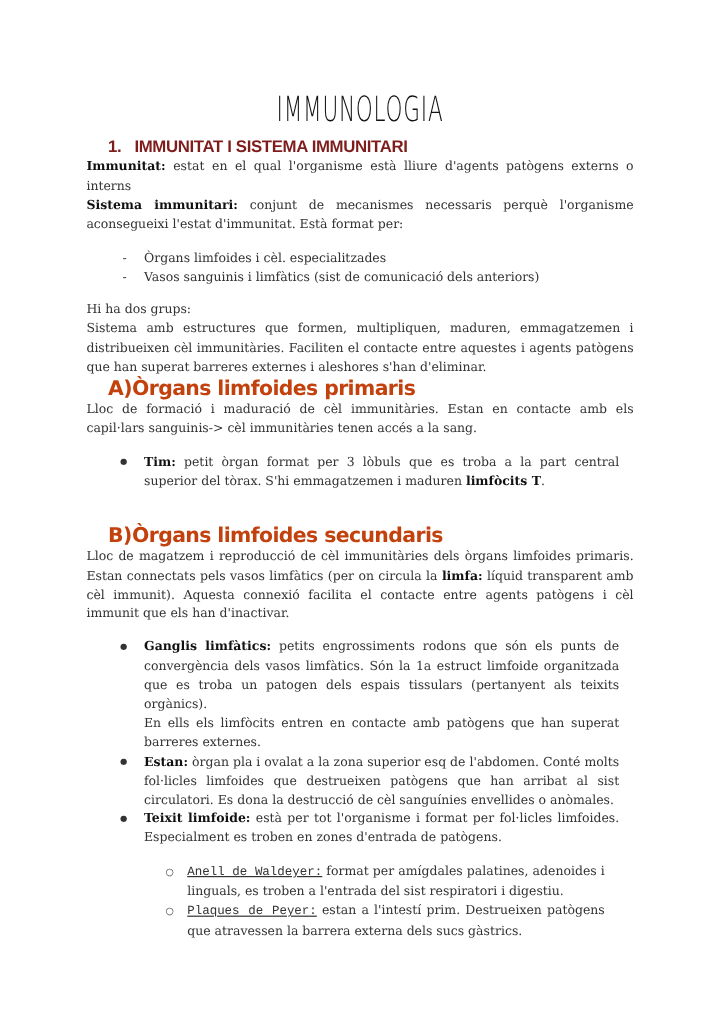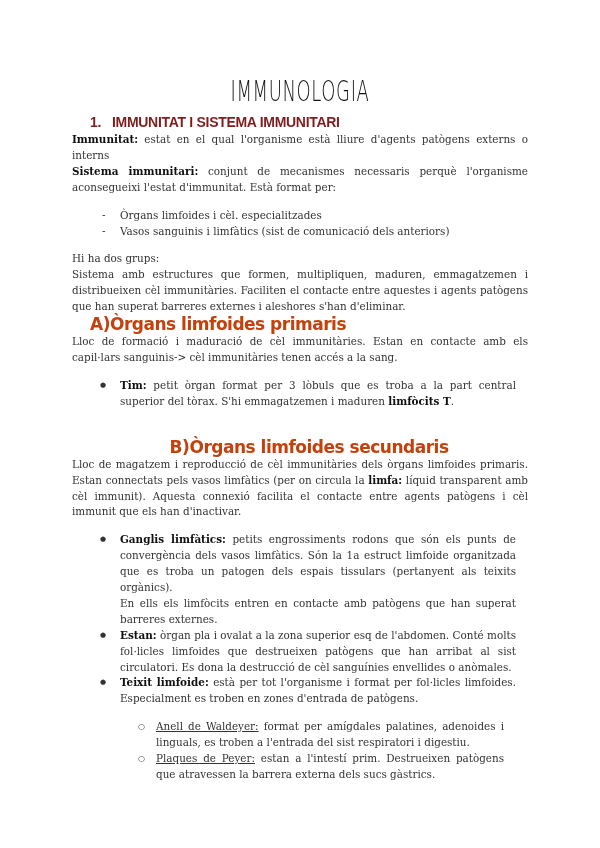--- a/index.html
+++ b/index.html
@@ -13,21 +13,21 @@
   p { margin: 0; text-align: justify; }
   b { color: #111; }
   .dash-list, .bullet-list, .circle-list { list-style: none; margin: 12px; padding: 0; }
   .dash-list li { position: relative; padding-left: 36px; }
   .dash-list li::before { content: "-"; position: absolute; left: 18px; }
   .bullet-list > li { position: relative; padding-left: 36px; text-align: justify; }
   .bullet-list > li::before { content: "●"; position: absolute; left: 16px; font-size: 7px; top: 0; }
   .circle-list li { position: relative; padding-left: 36px; text-align: justify; }
   .circle-list li::before { content: "○"; position: absolute; left: 18px; font-size: 8px; }
   .circle-list { margin-left: 0; }
-  u { text-decoration: underline; }
+  u { text-decoration: underline; font-family: Liberation Mono, monospace; }
   .gap { height: 16px; }
 </style>
 </head>
 <body>
 
 <div class="title">IMMUNOLOGIA</div>
 
 <div class="page" style="top:113px;">
 
   <h1 class="h1">
@@ -54,21 +54,21 @@
   <p>Lloc de formació i maduració de cèl immunitàries. Estan en contacte amb els capil·lars sanguinis-&gt; cèl immunitàries tenen accés a la sang.</p>
 
   <ul class="bullet-list">
     <li>
       <b>Tim:</b><span> petit òrgan format per 3 lòbuls que es troba a la part central superior del tòrax. S'hi emmagatzemen i maduren </span><b>limfòcits T</b><span>.</span>
     </li>
   </ul>
 
   <div class="gap"></div>
 
-  <h2 class="h2" style="padding-left:18px;text-align:center;">
+  <h2 class="h2" style="padding-left:18px;">
     <span class="num">B)</span><span>Òrgans limfoides secundaris</span>
   </h2>
 
   <p><span>Lloc de magatzem i reproducció de cèl immunitàries dels òrgans limfoides primaris. Estan connectats pels vasos limfàtics (per on circula la </span><b>limfa:</b><span> líquid transparent amb cèl immunit). Aquesta connexió facilita el contacte entre agents patògens i cèl immunit que els han d'inactivar.</span></p>
 
   <ul class="bullet-list">
     <li>
       <b>Ganglis limfàtics:</b><span> petits engrossiments rodons que són els punts de convergència dels vasos limfàtics. Són la 1a estruct limfoide organitzada que es troba un patogen dels espais tissulars (pertanyent als teixits orgànics).</span>
       <p>En ells els limfòcits entren en contacte amb patògens que han superat barreres externes.</p>
     </li>

